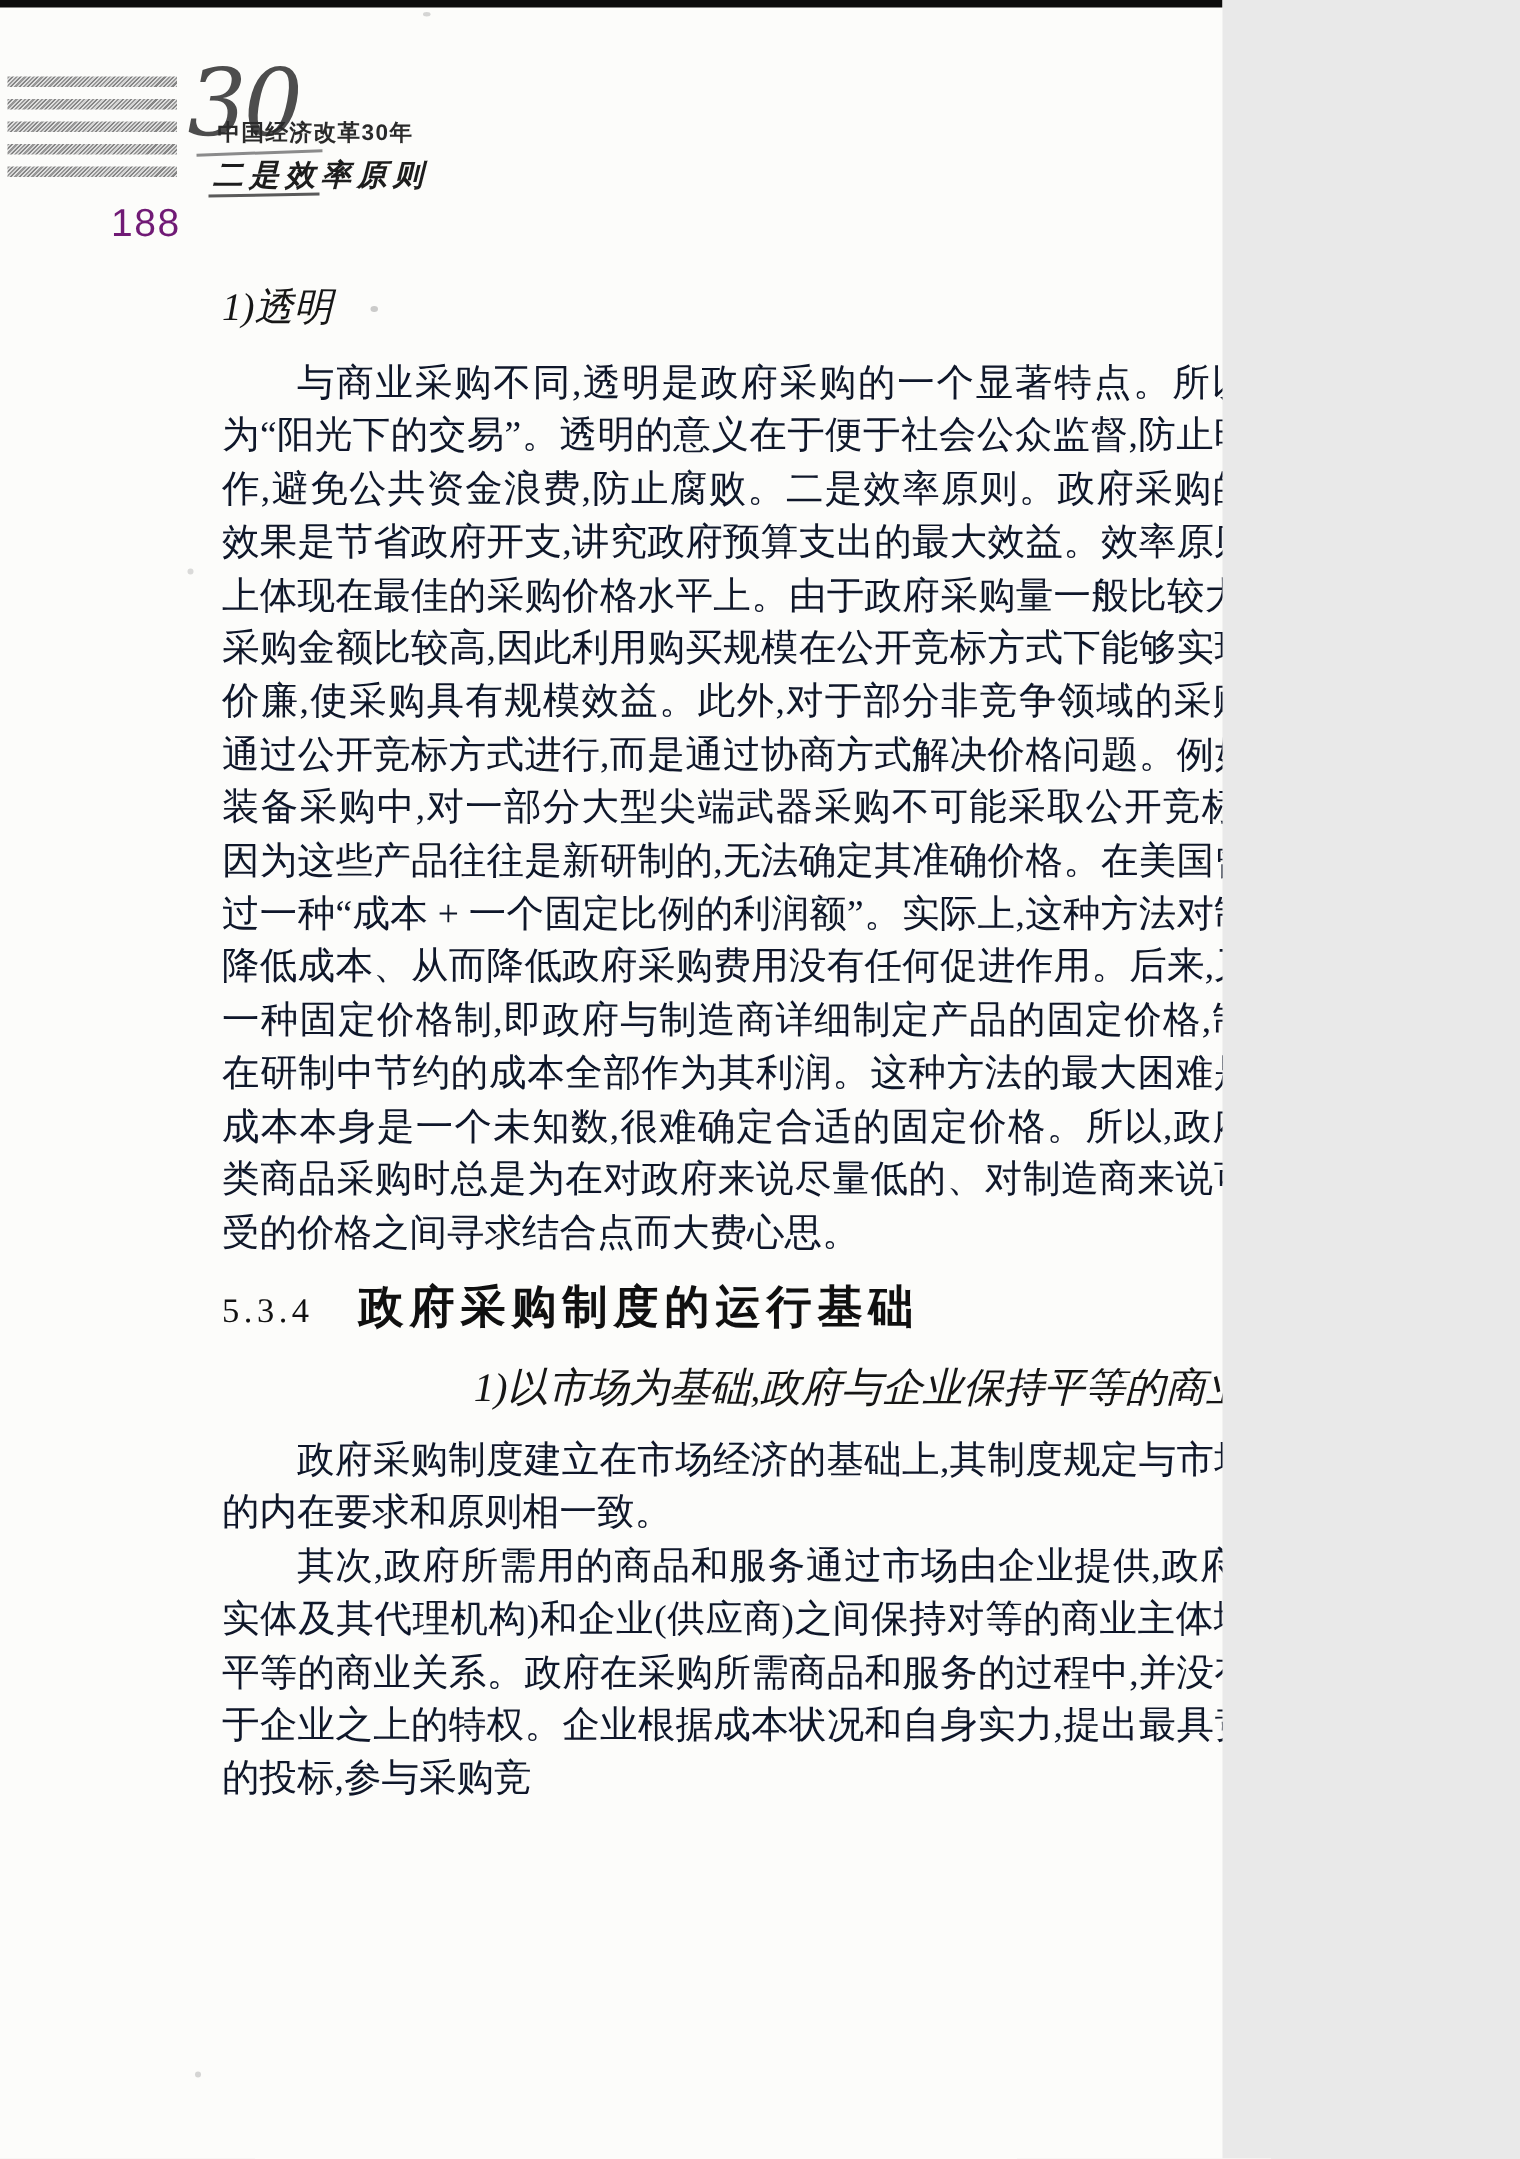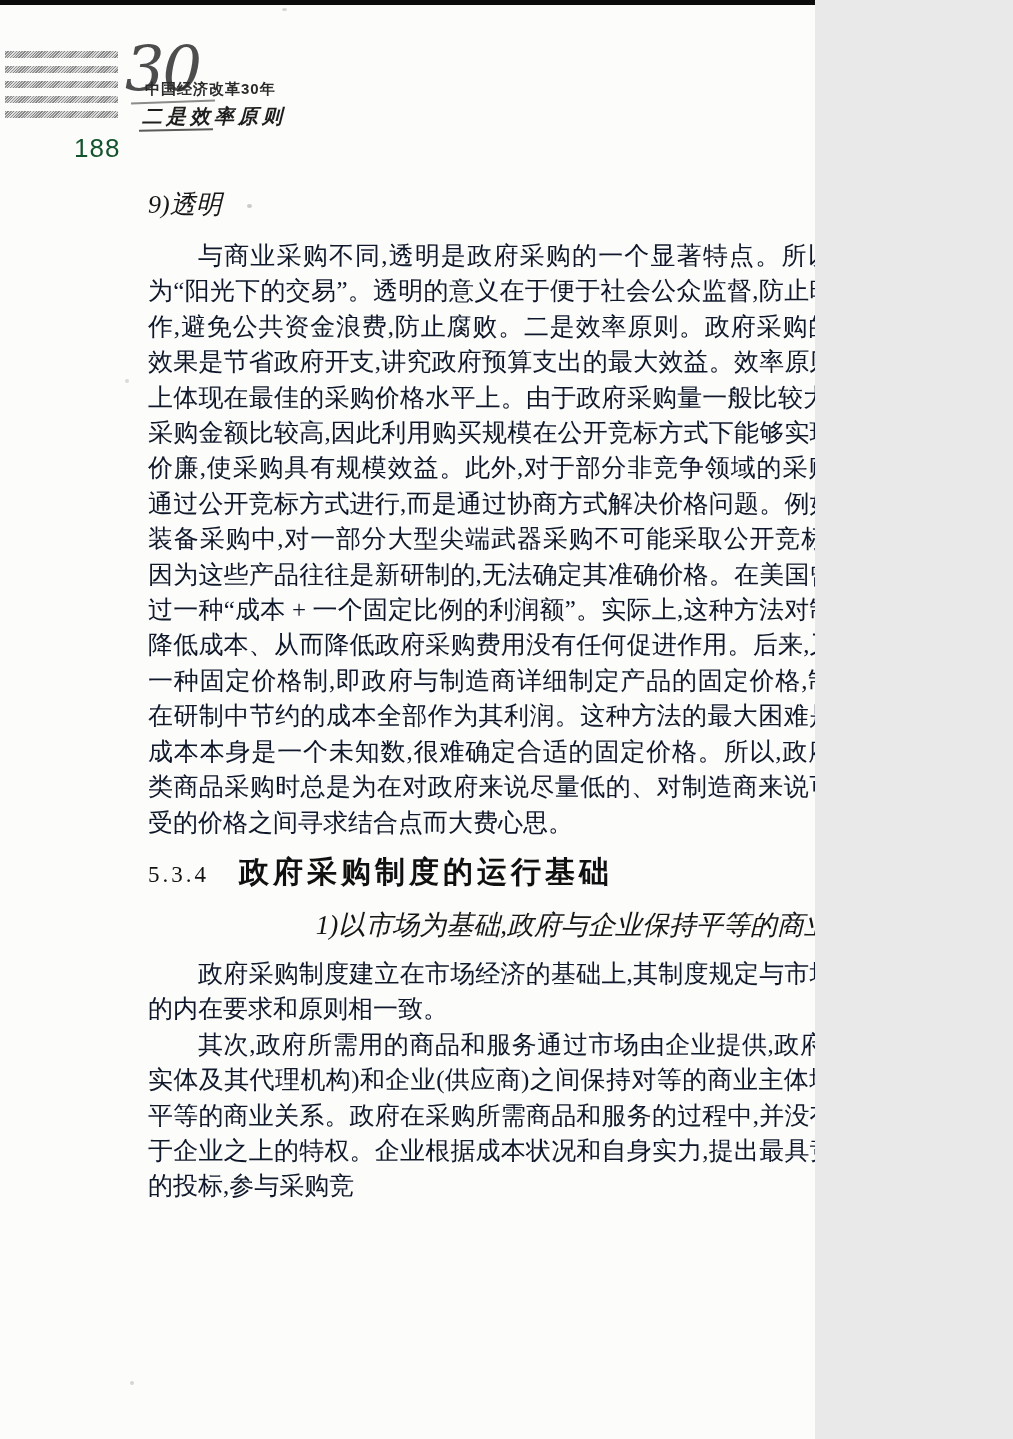--- a/index.html
+++ b/index.html
@@ -77,21 +77,21 @@
     position: absolute; left: 139px; top: 129px;
     width: 74px; height: 2px;
     background: #5a5a5a;
     transform: rotate(-1deg);
   }
   .page-number {
     position: absolute; left: 74px; top: 134px;
     font-family: "Liberation Sans", sans-serif;
     font-size: 26px; line-height: 28px;
     letter-spacing: 1px;
-    color: #14532d;
+    color: #701a75;
   }
 
   
   .content {
     position: absolute; left: 148px; top: 188px;
     width: 737px;
   }
   .kai {
     font-style: italic;   
     font-weight: 500;
@@ -166,21 +166,21 @@
 
   <div class="logo-30">30</div>
   <div class="logo-30-line"></div>
   <div class="logo-series">中国经济改革30年</div>
   <div class="logo-volume">二是效率原则</div>
   <div class="logo-volume-line"></div>
 
   <div class="page-number">188</div>
 
   <div class="content">
-    <h3 class="h-sub4 kai">9)透明</h3>
+    <h3 class="h-sub4 kai">1)透明</h3>
 
     <p class="para">与商业采购不同,透明是政府采购的一个显著特点。所以被称为“阳光下的交易”。透明的意义在于便于社会公众监督,防止暗箱操作,避免公共资金浪费,防止腐败。二是效率原则。政府采购的客观效果是节省政府开支,讲究政府预算支出的最大效益。效率原则实际上体现在最佳的采购价格水平上。由于政府采购量一般比较大,单次采购金额比较高,因此利用购买规模在公开竞标方式下能够实现物美价廉,使采购具有规模效益。此外,对于部分非竞争领域的采购不能通过公开竞标方式进行,而是通过协商方式解决价格问题。例如军事装备采购中,对一部分大型尖端武器采购不可能采取公开竞标方式,因为这些产品往往是新研制的,无法确定其准确价格。在美国曾采用过一种“成本 + 一个固定比例的利润额”。实际上,这种方法对制造商降低成本、从而降低政府采购费用没有任何促进作用。后来,又实行一种固定价格制,即政府与制造商详细制定产品的固定价格,制造商在研制中节约的成本全部作为其利润。这种方法的最大困难是制造成本本身是一个未知数,很难确定合适的固定价格。所以,政府在这类商品采购时总是为在对政府来说尽量低的、对制造商来说可以接受的价格之间寻求结合点而大费心思。</p>
 
     <div class="section-head">
       <span class="section-num">5.3.4</span><span class="section-title">政府采购制度的运行基础</span>
     </div>
 
     <h4 class="h-sub1 kai">1)以市场为基础,政府与企业保持平等的商业地位</h4>
 
     <p class="para para-lead">政府采购制度建立在市场经济的基础上,其制度规定与市场经济的内在要求和原则相一致。</p>

